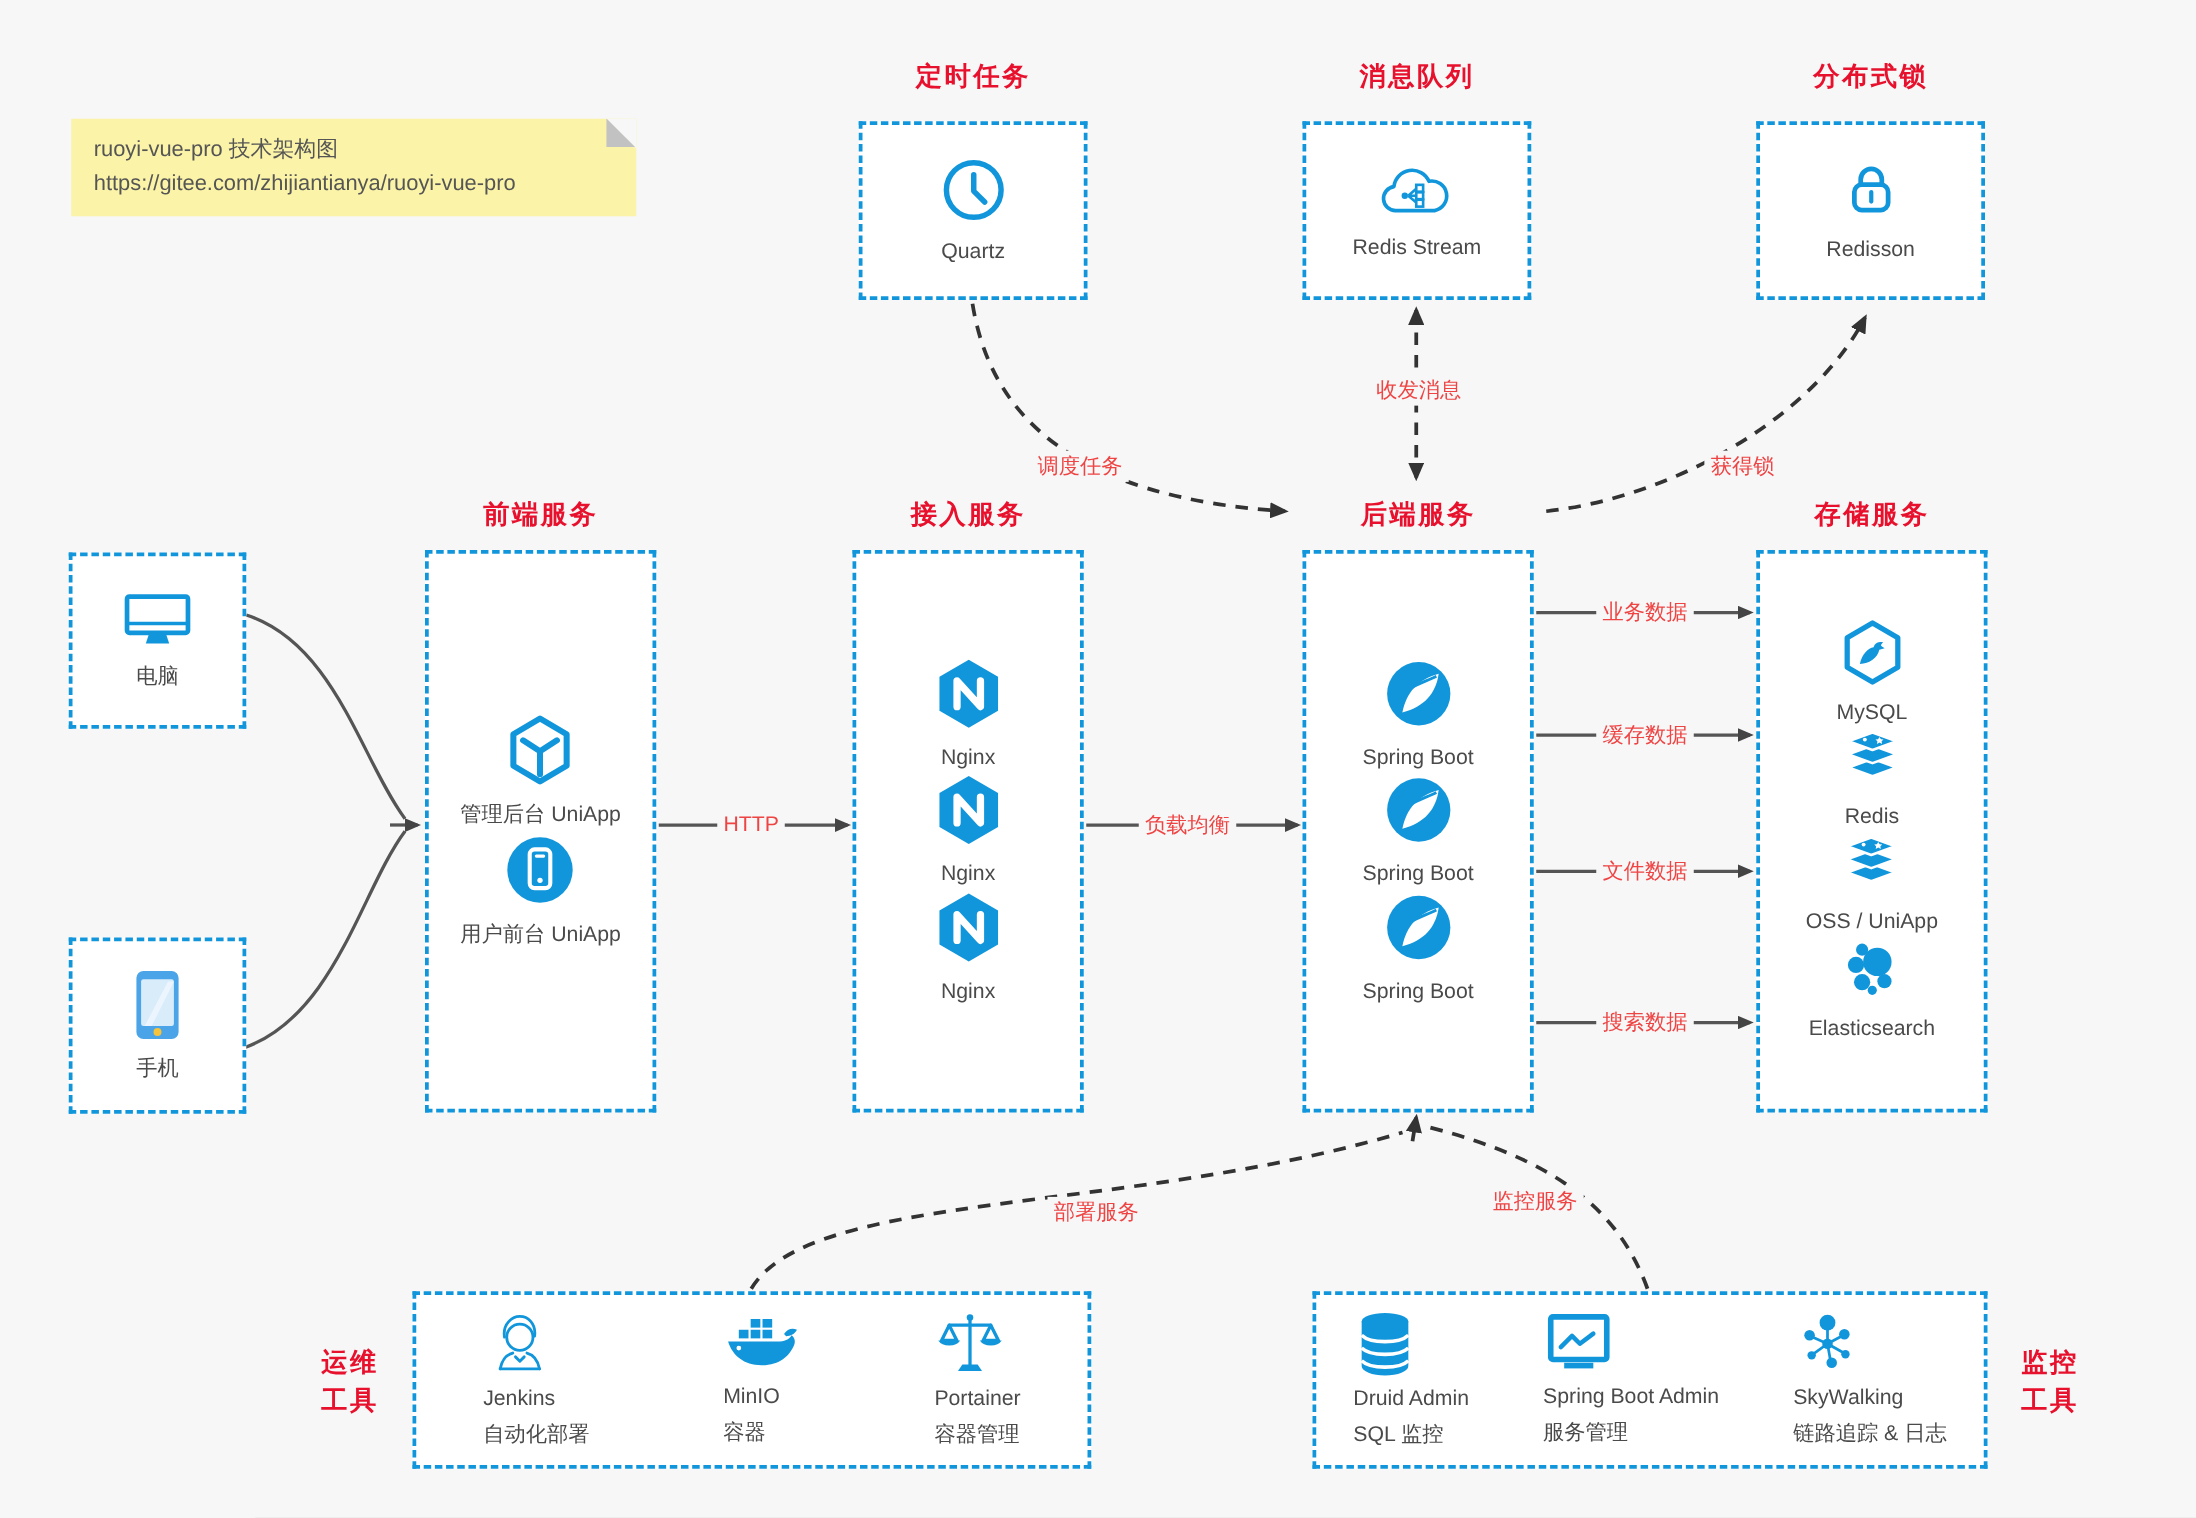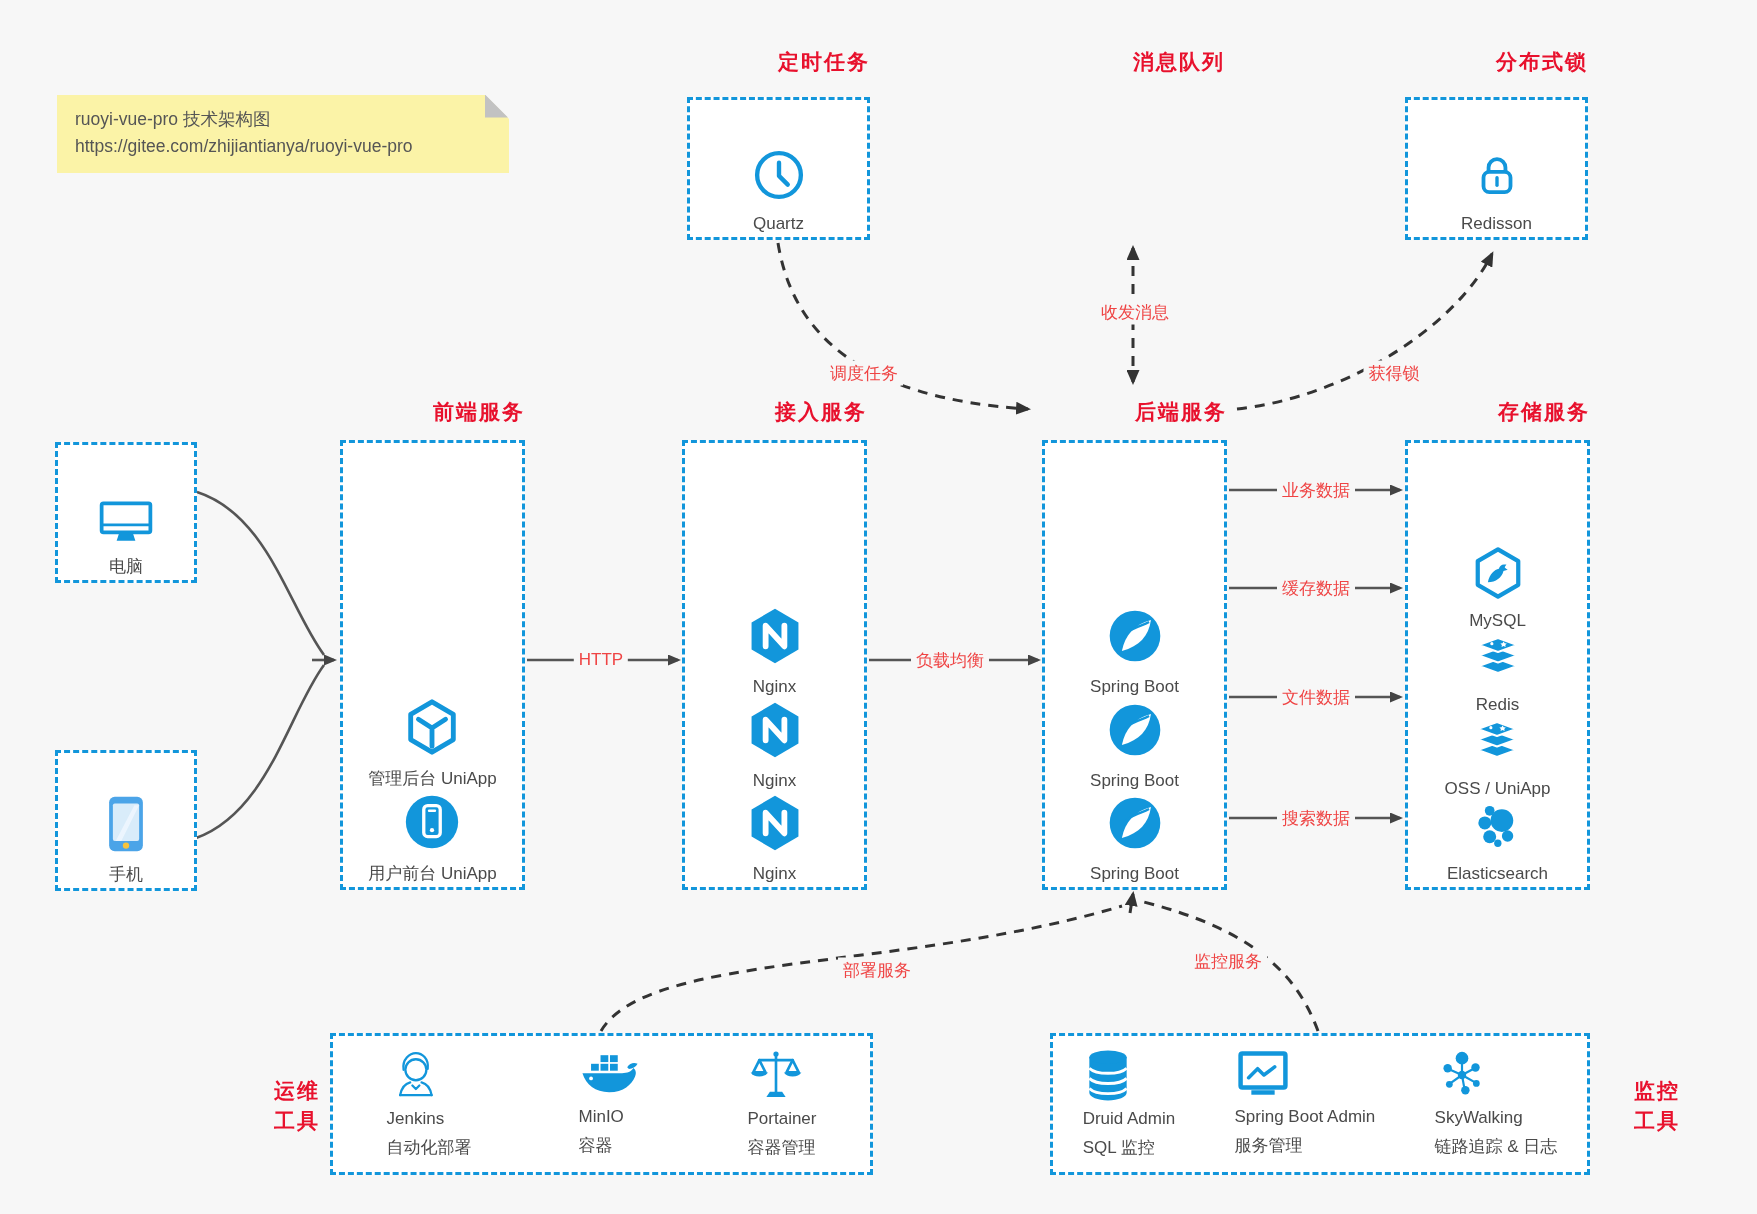--- a/index.html
+++ b/index.html
@@ -1,23 +1,23 @@
 <!DOCTYPE html>
 <html style="--accent: #1296db; --title_red: #e8112d; --text: #4a4a4a; --note_bg: #fbf3a7; --canvas_bg: #f7f7f7;"><head>
 <meta charset="utf-8">
 <style>
   html,body{margin:0;padding:0;background:#e9e9e9;}
   .canvas{position:relative;width:1757px;height:1214px;background:var(--canvas_bg,#f7f7f7);
           font-family:"Liberation Sans","DejaVu Sans",sans-serif;overflow:hidden;}
   .overlay{position:absolute;left:0;top:0;pointer-events:none;}
   .dashed-box{position:absolute;background:#fff;border:3px dashed var(--accent,#1296db);box-sizing:border-box;}
   .red-title{position:absolute;color:var(--title_red,#e8112d);font-size:21px;font-weight:bold;
-             text-align:right;letter-spacing:2px;white-space:pre-line;line-height:30px;}
+             text-align:center;letter-spacing:2px;white-space:pre-line;line-height:30px;}
   .cell-label{font-size:17px;color:var(--text,#4a4a4a);text-align:center;line-height:1.45;white-space:nowrap;}
-  .vcol{display:flex;flex-direction:column;align-items:center;justify-content:flex-end;height:100%;width:100%;}
+  .vcol{display:flex;flex-direction:column;align-items:center;justify-content:center;height:100%;width:100%;}
   .vitem{display:flex;flex-direction:column;align-items:center;gap:9px;}
   .hrow{display:flex;align-items:center;justify-content:space-around;height:100%;width:100%;}
   .hitem{display:flex;flex-direction:column;align-items:flex-start;gap:4px;text-align:center;}
   .icon{display:flex;align-items:center;justify-content:center;color:var(--accent,#1296db);}
   .edge-label{position:absolute;transform:translate(-50%,-50%);background:var(--canvas_bg,#f7f7f7);
               padding:1px 5px;font-size:17px;color:#ef4444;white-space:nowrap;}
   .sticky{position:absolute;left:57px;top:95px;width:452px;height:78px;background:var(--note_bg,#fbf3a7);
           box-sizing:border-box;padding:11px 0 16px 18px;}
   .sticky .txt{font-size:17.5px;color:#555;line-height:27px;}
 </style>
@@ -81,20 +81,39 @@
         <svg width="56" height="56" viewBox="0 0 64 64">
               <circle cx="32" cy="32" r="25" fill="none" stroke="currentColor" stroke-width="5"></circle>
               <path d="M32 18v15l10 10" fill="none" stroke="currentColor" stroke-width="5" stroke-linecap="round" stroke-linejoin="round"></path>
             </svg>
       </span>
       <div class="cell-label">Quartz</div>
     </div>
       </div>
   </div>
 
+  <div class="dashed-box" style="left:1042px;top:97px;width:183px;height:143px">
+    <div class="vcol">
+        <div class="vitem">
+      <span class="icon">
+        <svg width="66" height="50" viewBox="0 0 72 52">
+          <path d="M18 44 a10.5 10.5 0 0 1 -1.5 -20.9 16 16 0 0 1 30.6 -4.7 A11 11 0 0 1 52 44 Z" fill="none" stroke="currentColor" stroke-width="3.2" stroke-linejoin="round"></path>
+          <g stroke="currentColor" stroke-width="2.3" fill="none">
+            <circle cx="26" cy="31" r="2.8" fill="currentColor" stroke="none"></circle>
+            <path d="M29 31h6M29 31l7-6M29 31l7 6"></path>
+            <rect x="36" y="21.5" width="6" height="6"></rect>
+            <rect x="36" y="28" width="6" height="6"></rect>
+            <rect x="36" y="34.5" width="6" height="6"></rect>
+          </g>
+        </svg>
+      </span>
+      <div class="cell-label">Redis Stream</div>
+    </div>
+      </div>
+  </div>
 
   <div class="dashed-box" style="left:1405px;top:97px;width:183px;height:143px">
     <div class="vcol">
         <div class="vitem">
       <span class="icon">
         <svg width="54" height="54" viewBox="0 0 64 64">
               <rect x="16" y="27" width="32" height="24" rx="7" fill="none" stroke="currentColor" stroke-width="4.5"></rect>
               <path d="M22 27v-5a10 10 0 0 1 20 0v5" fill="none" stroke="currentColor" stroke-width="4.5"></path>
               <path d="M32 34v9" stroke="currentColor" stroke-width="4" stroke-linecap="round"></path>
             </svg>

